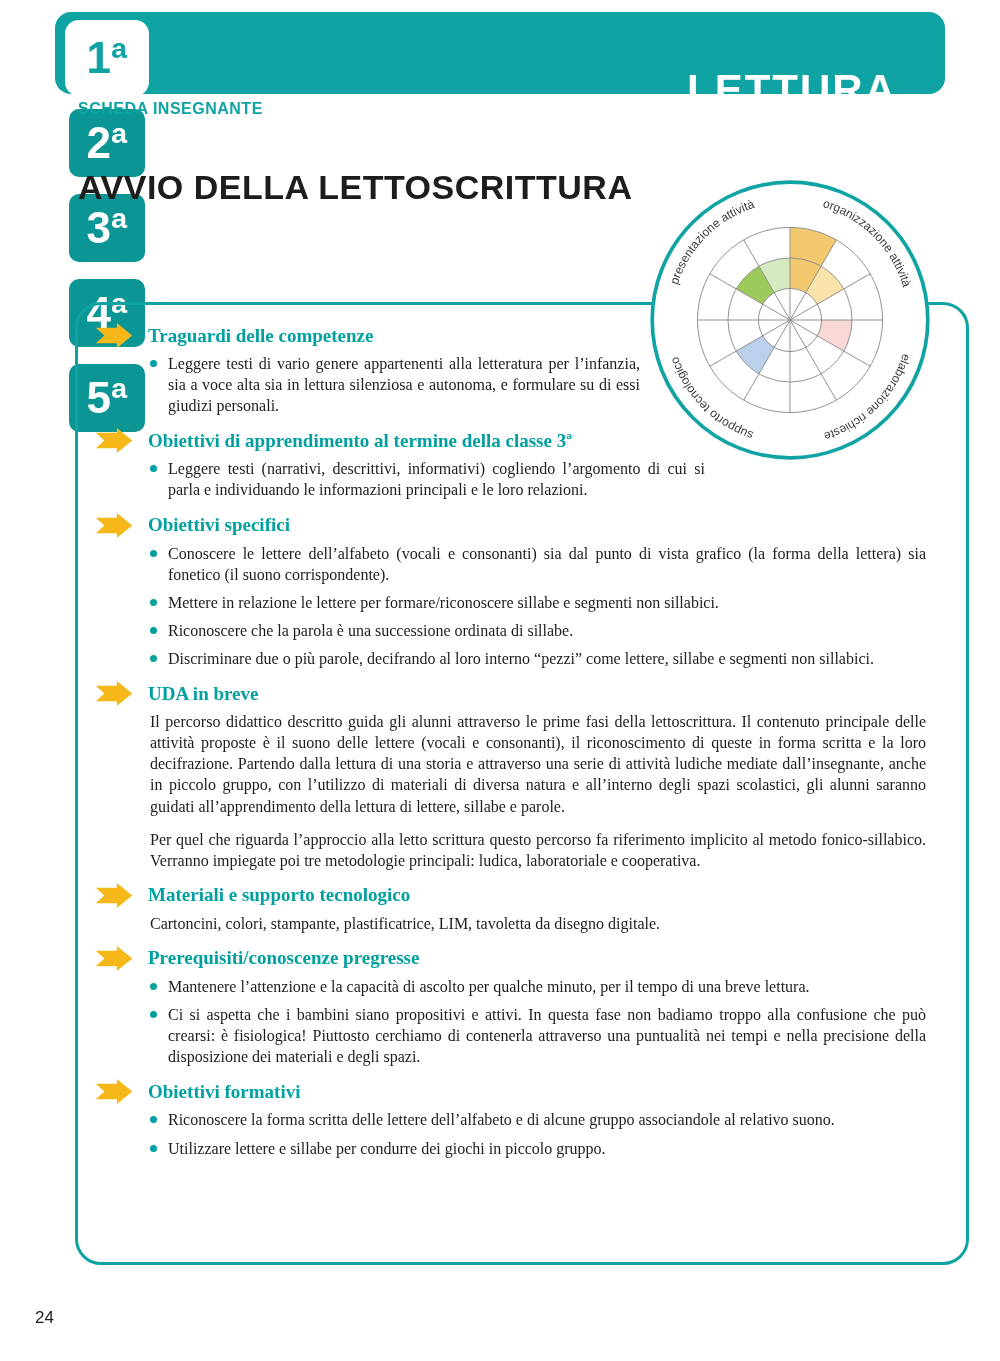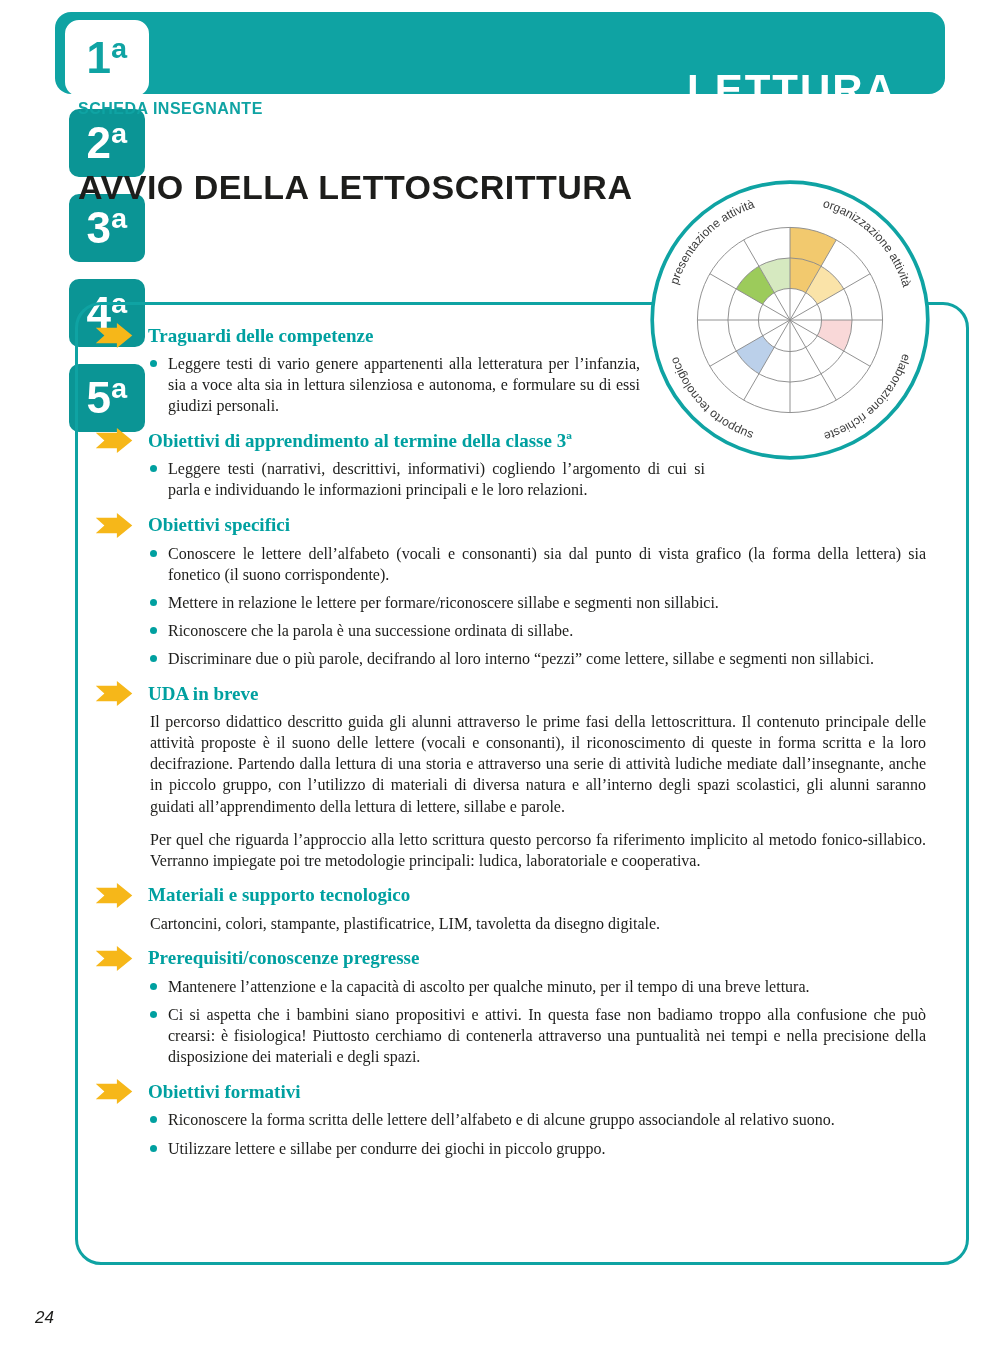--- a/index.html
+++ b/index.html
@@ -38,21 +38,21 @@
   .sec-title{margin:0;color:#00a0a0;font-size:19px;font-weight:bold;}
   .sec-body{margin-left:72px;margin-right:14px;font-size:16px;line-height:1.32;color:#1d1d1b;}
   .narrow-0 .sec-body{max-width:490px;}
   .narrow-1 .sec-body{max-width:555px;}
   ul.bullets{list-style:none;margin:0;padding:0;}
   ul.bullets li{position:relative;padding-left:18px;margin-bottom:7px;text-align:justify;}
   ul.bullets li::before{content:"";position:absolute;left:0;top:7px;width:7px;height:7px;
        border-radius:50%;background:#00a0a0;}
   p.sec-text{margin:0;text-align:justify;}
 
-  .page-number{position:absolute;left:35px;top:1308px;font-size:17px;color:#1d1d1b;font-style:italic;}
+  .page-number{position:absolute;left:35px;top:1308px;font-size:17px;color:#1d1d1b;}
 </style>
 </head>
 <body>
 
 <div class="page">
 
   <header class="band">
     <div class="tabs">
       <div class="tab active">
           <span>1ª</span>

